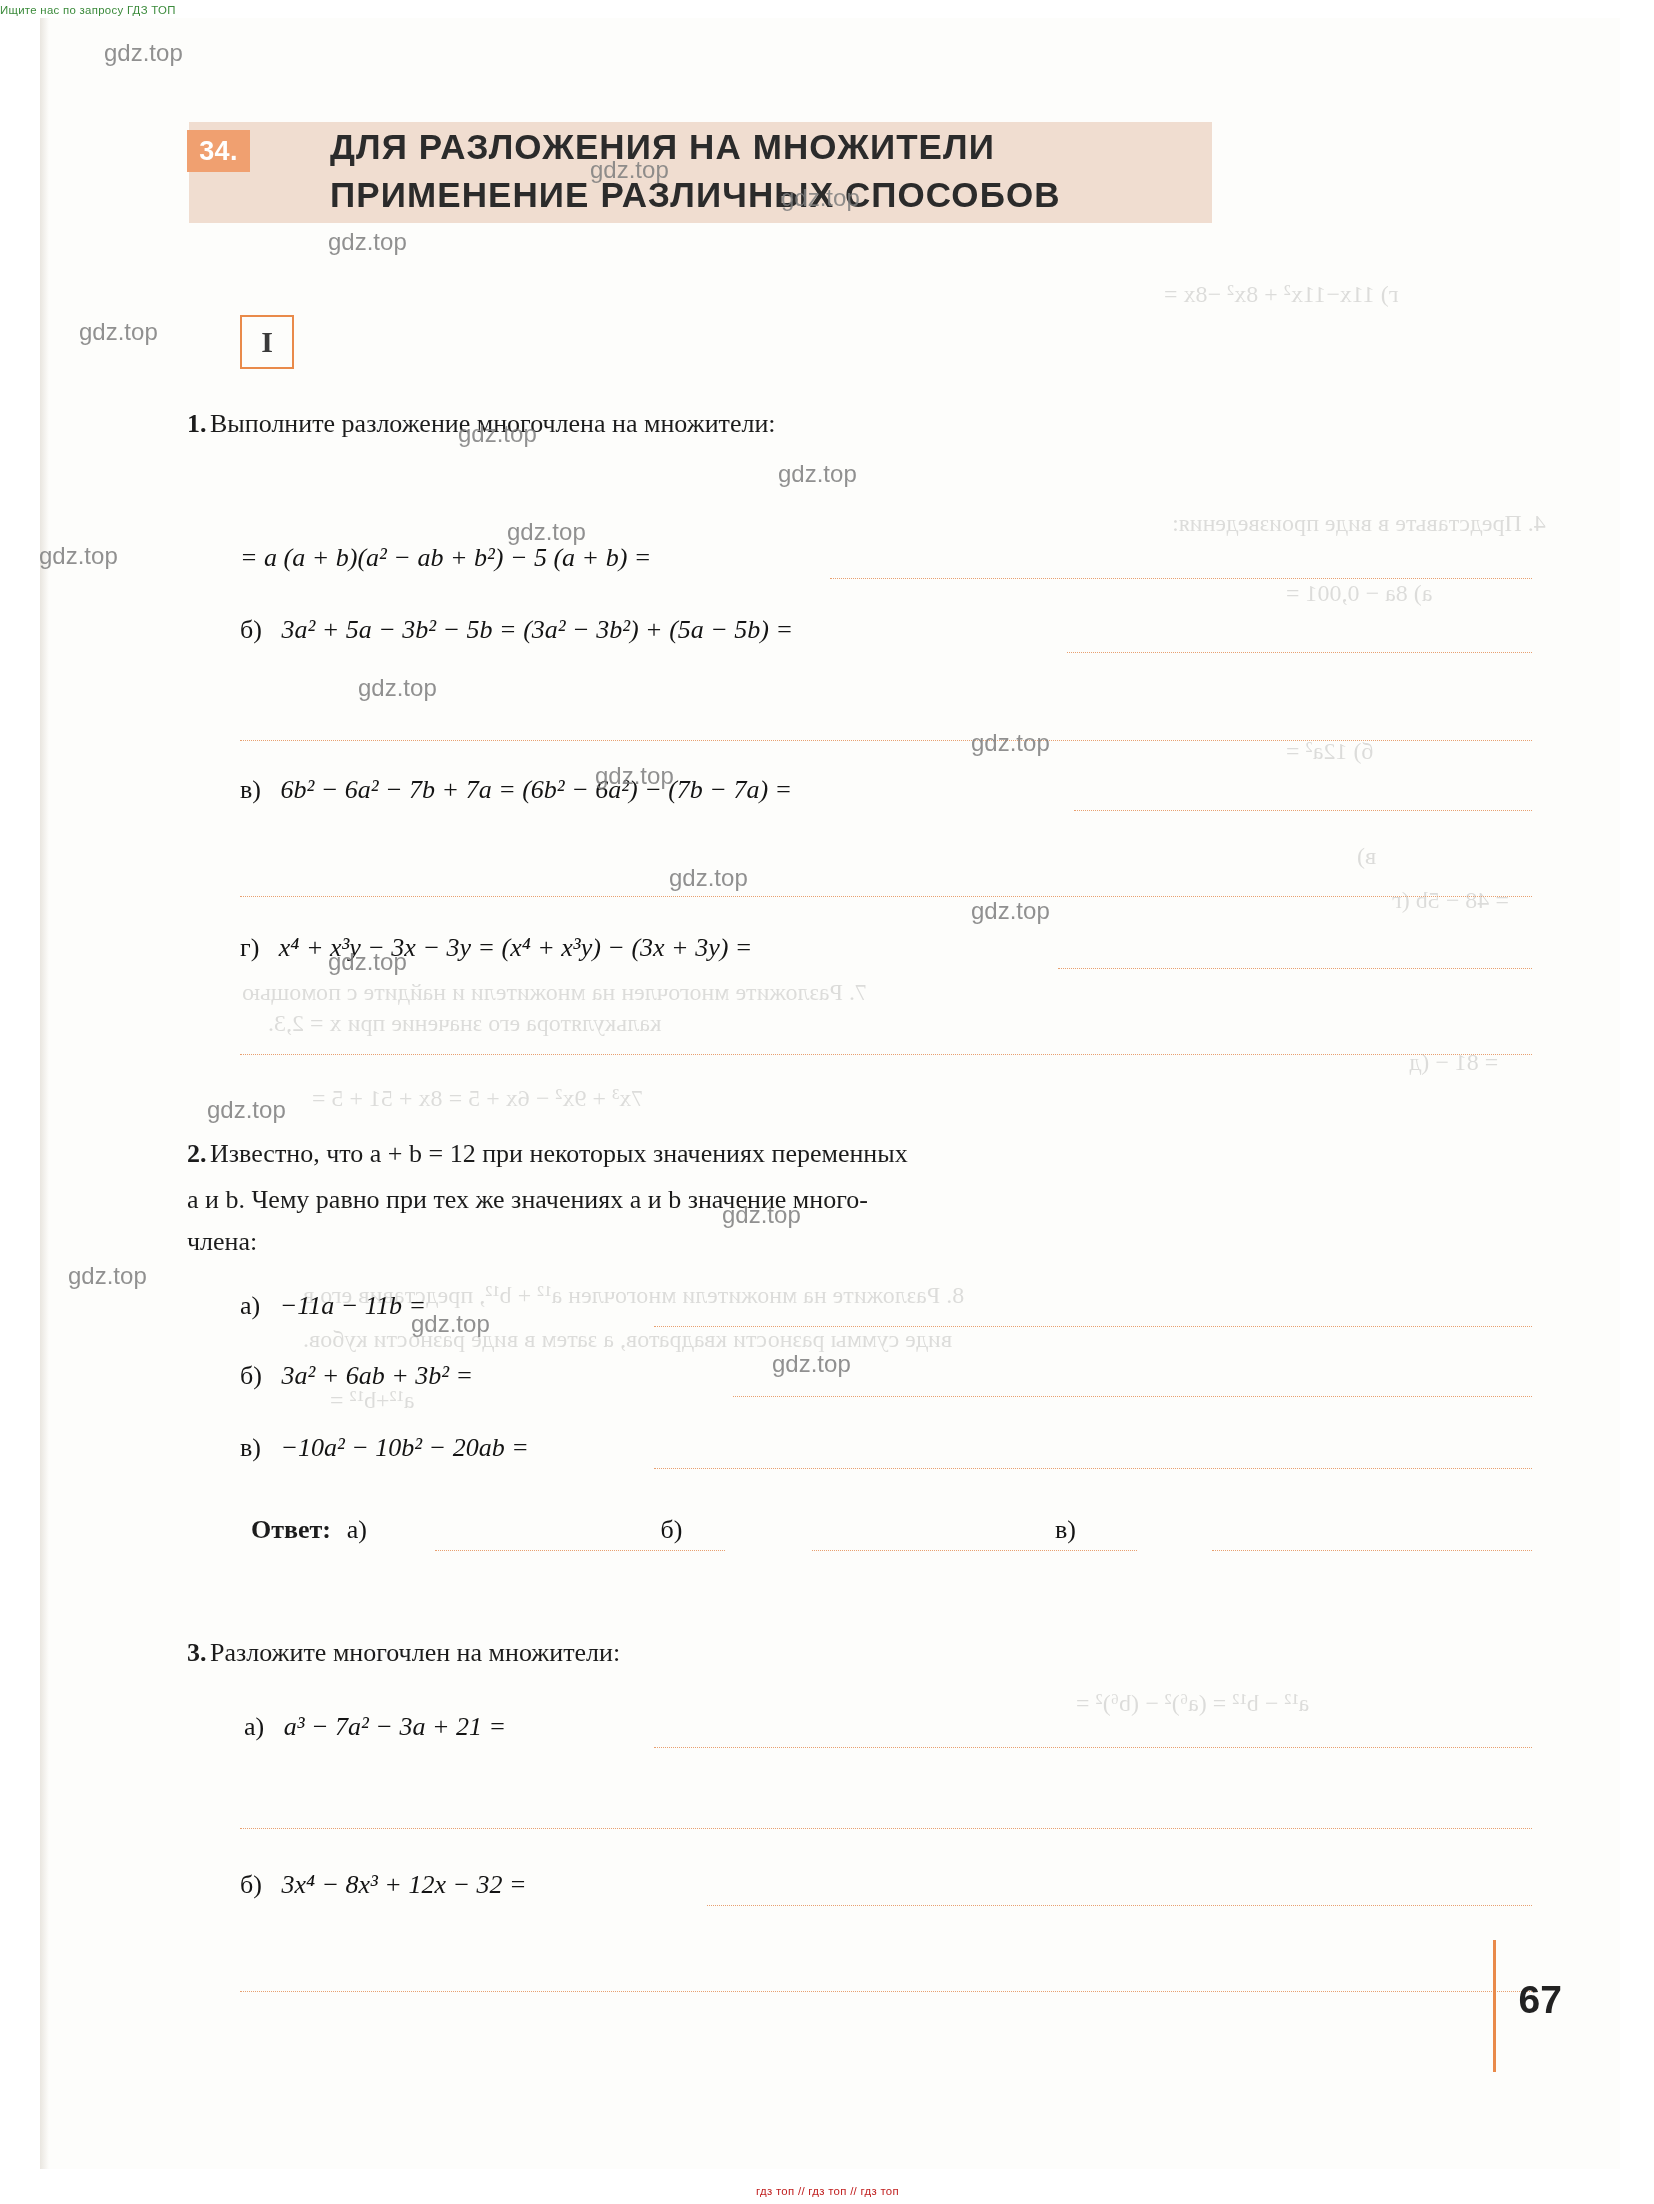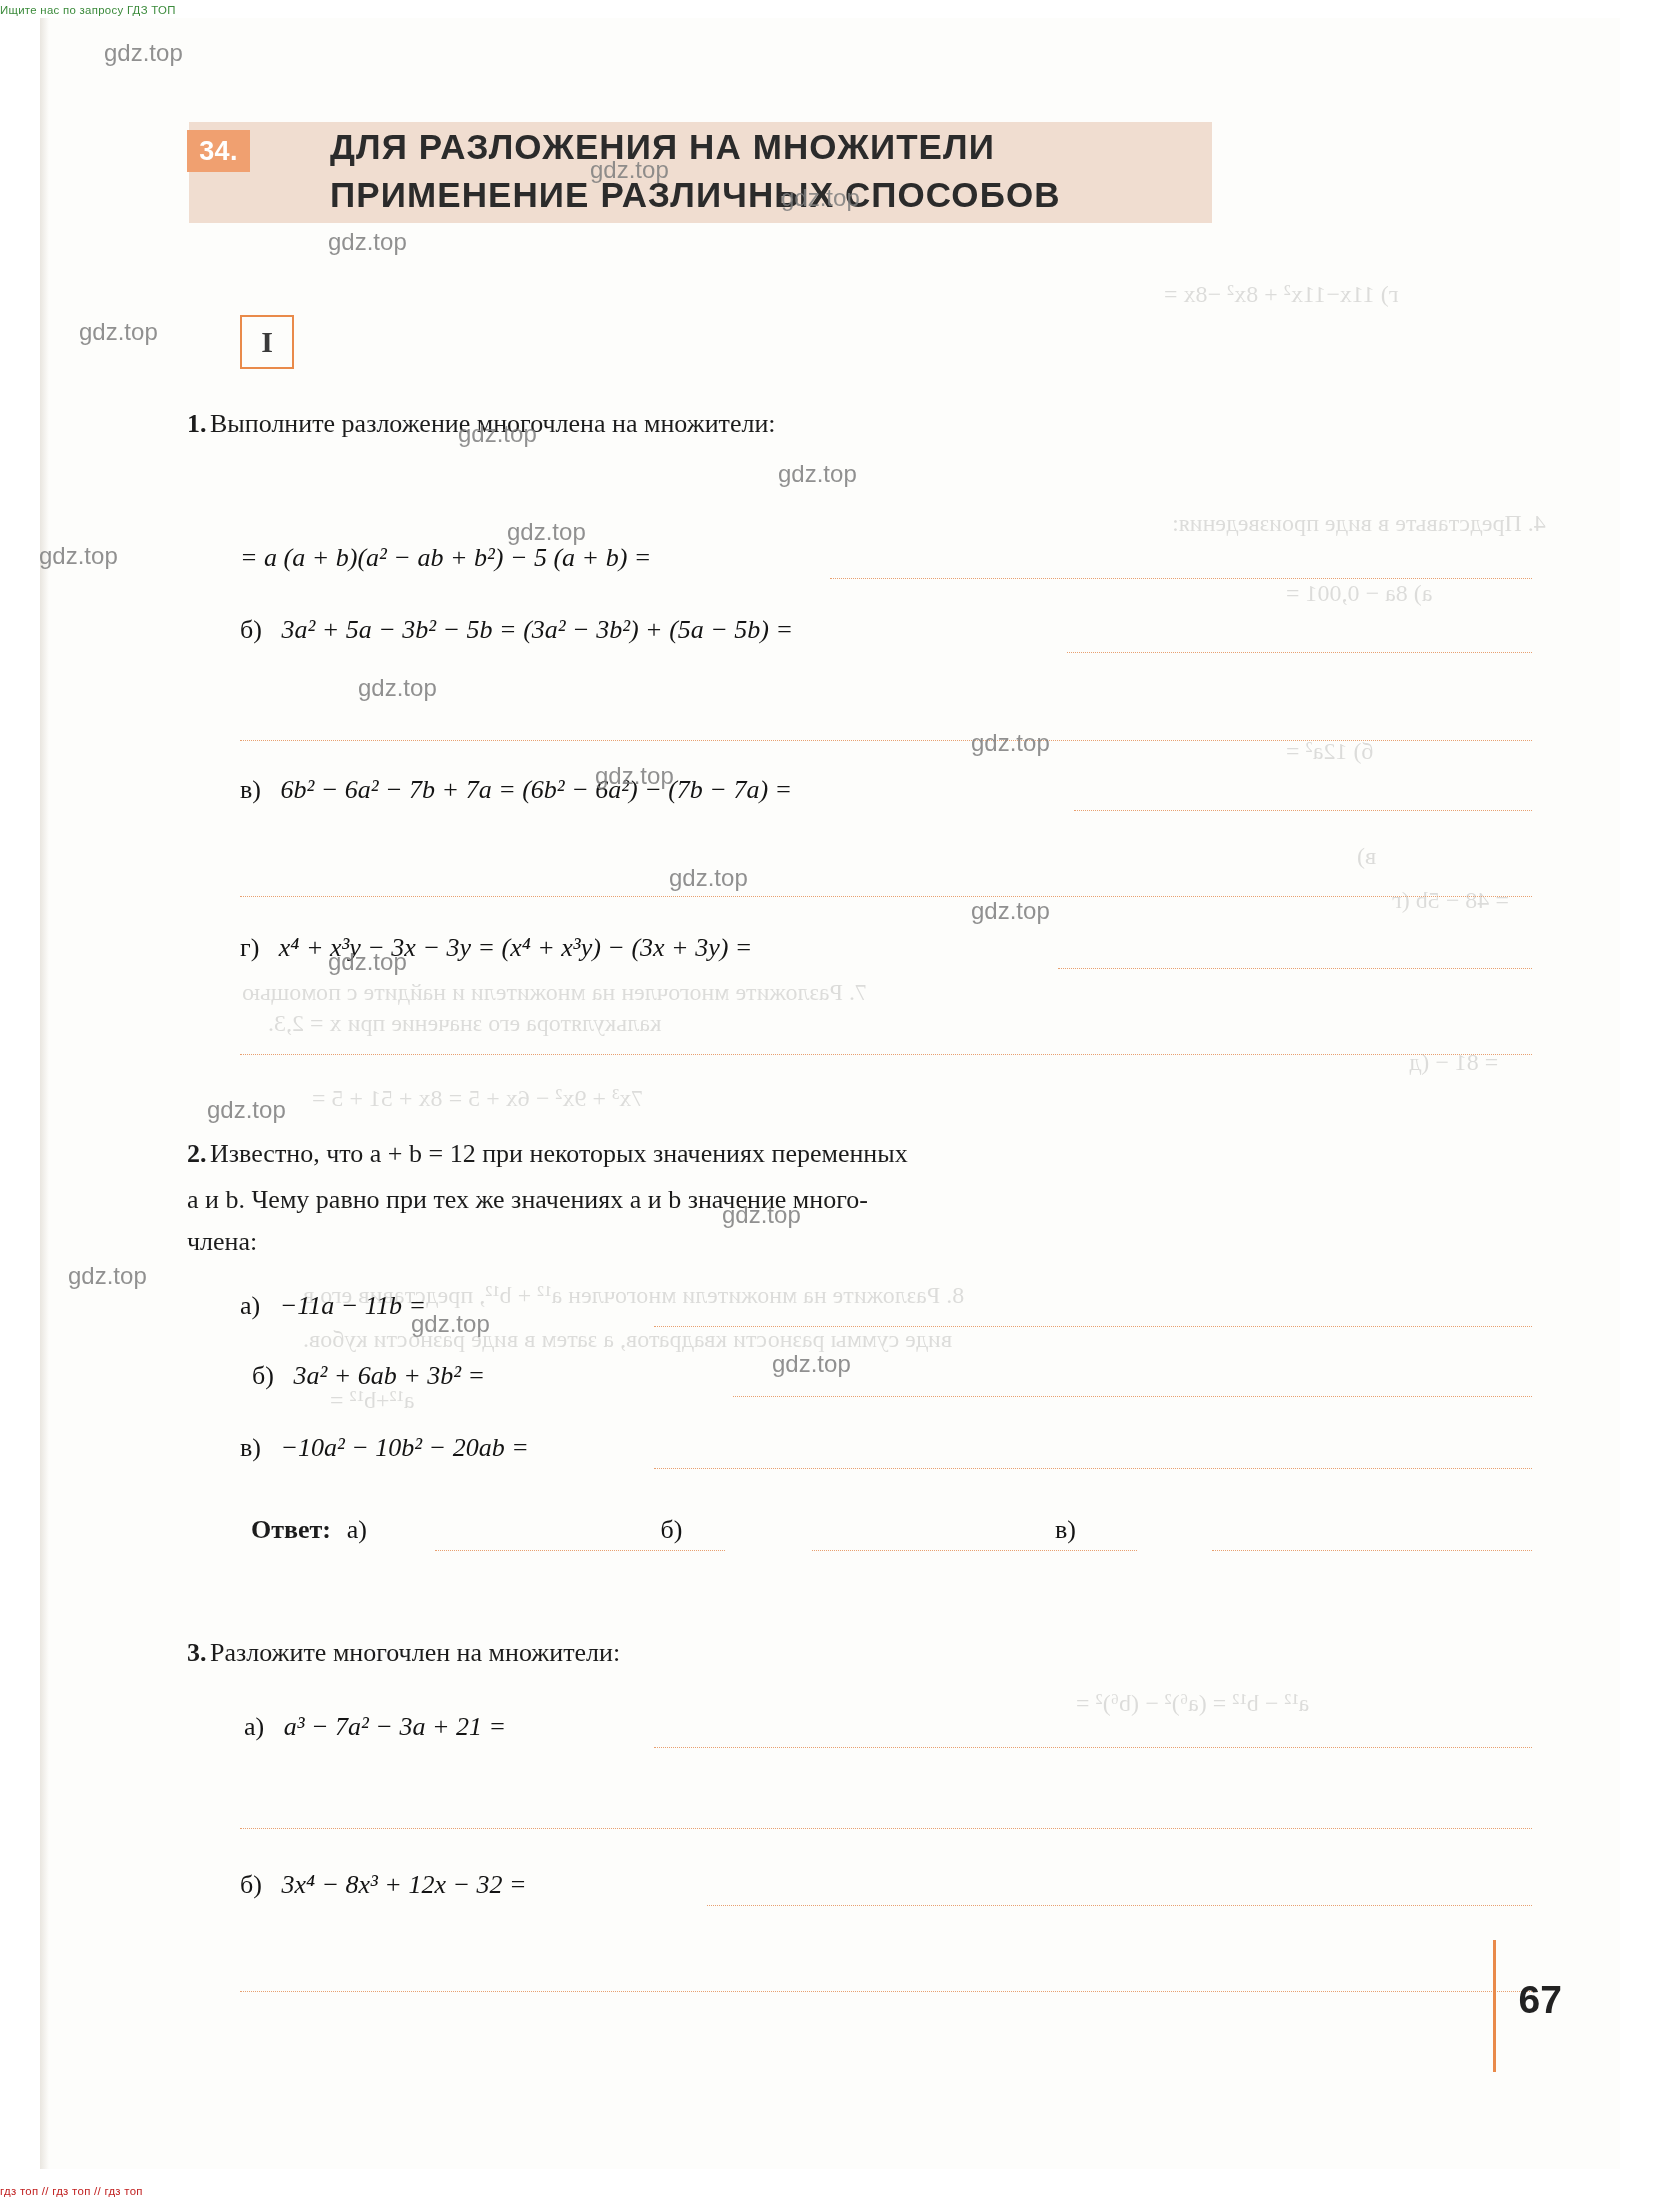--- a/index.html
+++ b/index.html
@@ -25,20 +25,21 @@
     font-family: "Liberation Sans", sans-serif;
     font-size: 11.4px;
     color: #3a8a3a;
     letter-spacing: 0.3px;
   }
   .bottom-banner {
     position: absolute;
     bottom: 7px;
     left: 0;
     width: 100%;
+    text-align: center;
     font-family: "Liberation Sans", sans-serif;
     font-size: 11.4px;
     color: #c02020;
     letter-spacing: 0.3px;
   }
 
   
   .sheet {
     position: absolute;
     left: 40px;
@@ -272,21 +273,21 @@
     <div class="task-text" style="line-height:42px;">a и b. Чему равно при тех же значениях a и b значение много-</div>
     <div class="task-text" style="line-height:42px;">члена:</div>
   </div>
 
   <div class="task" style="left:200px; top:1273px;">
     <span class="letter">а)</span>
     <span class="math" style="margin-left:16px;">−11a − 11b =</span>
   </div>
   <div class="rule" style="left:614px; top:1308px; width:878px;"></div>
 
-  <div class="task" style="left:212px; top:1343px;">
+  <div class="task" style="left:200px; top:1343px;">
     <span class="letter">б)</span>
     <span class="math" style="margin-left:16px;">3a² + 6ab + 3b² =</span>
   </div>
   <div class="rule" style="left:693px; top:1378px; width:799px;"></div>
 
   <div class="task" style="left:200px; top:1415px;">
     <span class="letter">в)</span>
     <span class="math" style="margin-left:16px;">−10a² − 10b² − 20ab =</span>
   </div>
   <div class="rule" style="left:614px; top:1450px; width:878px;"></div>

